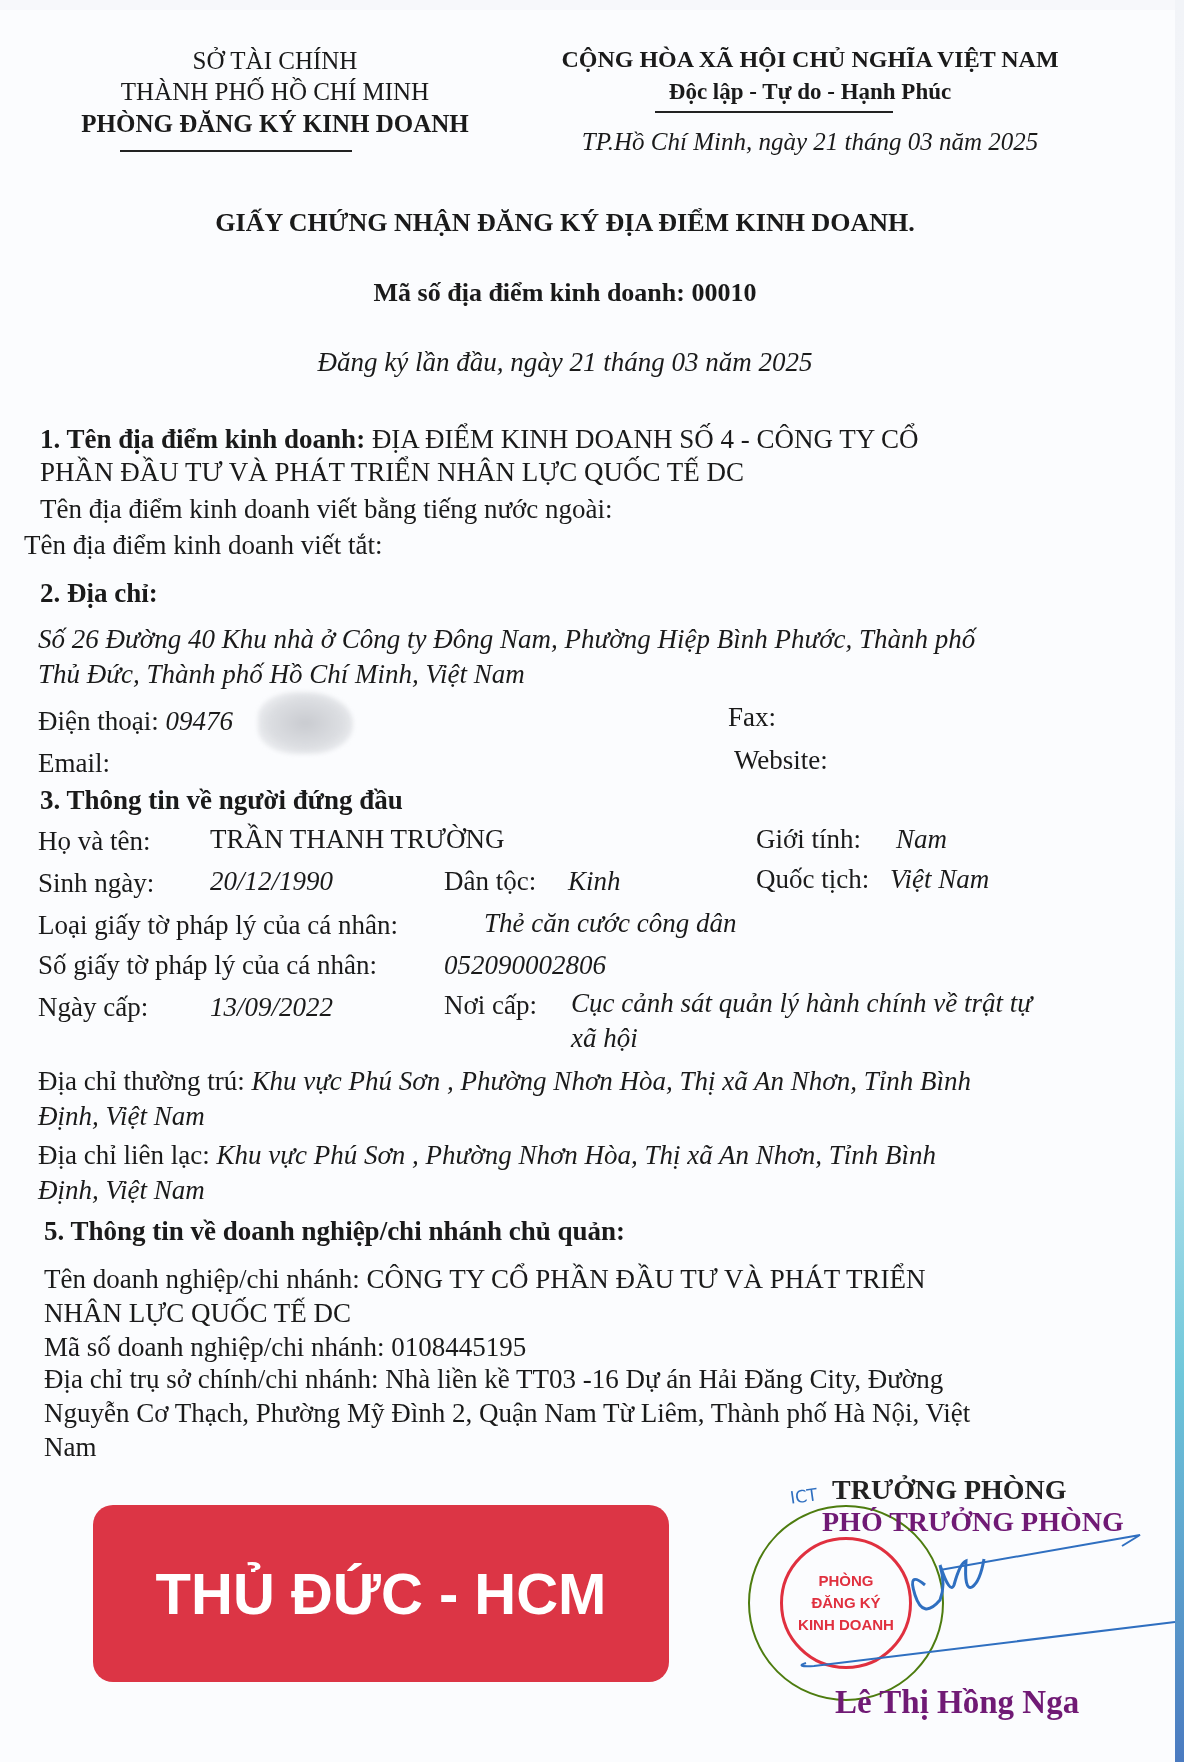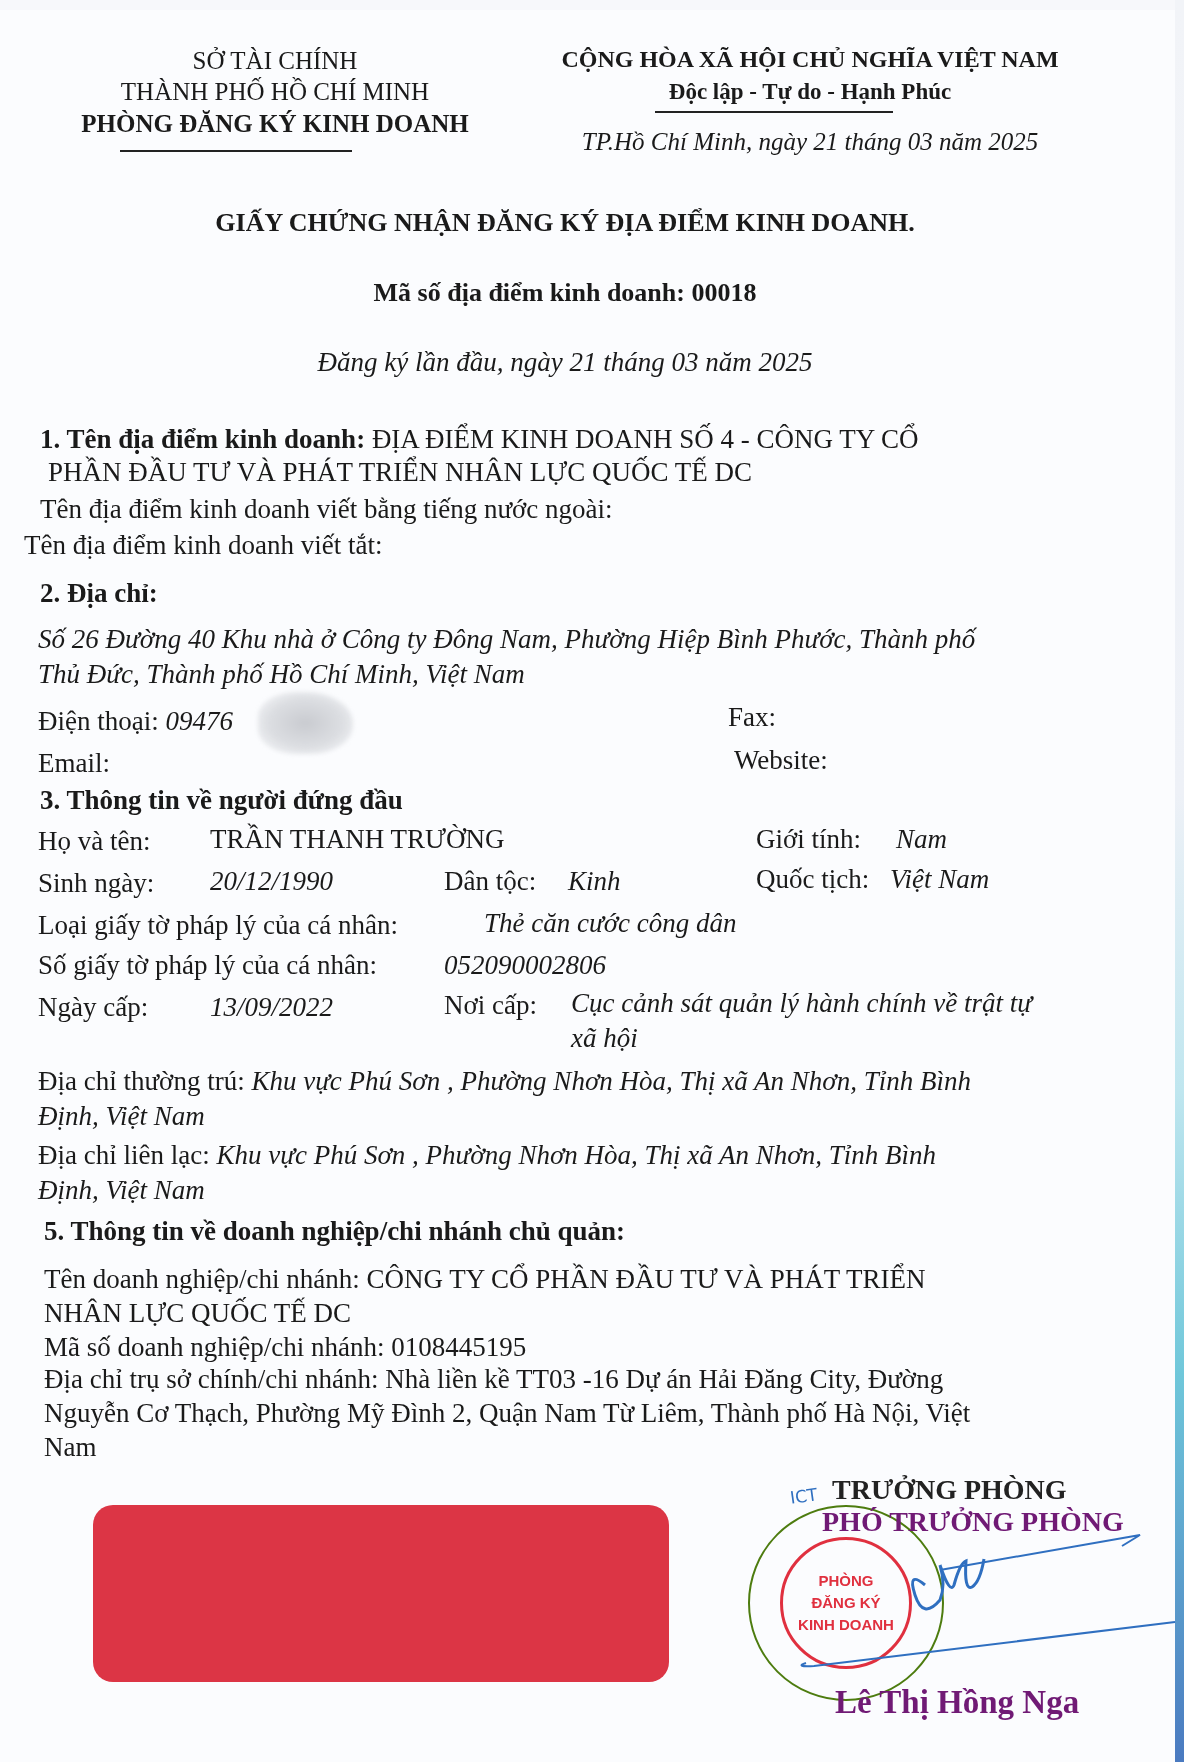--- a/index.html
+++ b/index.html
@@ -62,27 +62,27 @@
 <div class="abs hdr c" style="left:60px; width:430px; top:76px;">THÀNH PHỐ HỒ CHÍ MINH</div>
 <div class="abs hdr c b" style="left:60px; width:430px; top:108px;">PHÒNG ĐĂNG KÝ KINH DOANH</div>
 <div class="rule" style="left:120px; width:232px; top:150px;"></div>
 
 <div class="abs hdr c b" style="left:530px; width:560px; top:44px; font-size:24px;">CỘNG HÒA XÃ HỘI CHỦ NGHĨA VIỆT NAM</div>
 <div class="abs hdr c b" style="left:530px; width:560px; top:76px; font-size:23px;">Độc lập - Tự do - Hạnh Phúc</div>
 <div class="rule" style="left:655px; width:238px; top:111px;"></div>
 <div class="abs hdr c i" style="left:530px; width:560px; top:126px;">TP.Hồ Chí Minh, ngày 21 tháng 03 năm 2025</div>
 
 <div class="abs c b" style="left:0; width:1130px; top:208px; font-size:26px;">GIẤY CHỨNG NHẬN ĐĂNG KÝ ĐỊA ĐIỂM KINH DOANH.</div>
-<div class="abs c b" style="left:0; width:1130px; top:278px; font-size:26px;">Mã số địa điểm kinh doanh: 00018</div>
+<div class="abs c b" style="left:0; width:1130px; top:278px; font-size:26px;">Mã số địa điểm kinh doanh: 00010</div>
 <div class="abs c i" style="left:0; width:1130px; top:347px; font-size:27px;">Đăng ký lần đầu, ngày 21 tháng 03 năm 2025</div>
 
 <div class="abs t" style="left:40px; top:422px;">
   <span class="b">1. Tên địa điểm kinh doanh:</span><span> ĐỊA ĐIỂM KINH DOANH SỐ 4 - CÔNG TY CỔ</span>
 </div>
-<div class="abs t" style="left:48px; top:455px;">PHẦN ĐẦU TƯ VÀ PHÁT TRIỂN NHÂN LỰC QUỐC TẾ DC</div>
+<div class="abs t" style="left:40px; top:455px;">PHẦN ĐẦU TƯ VÀ PHÁT TRIỂN NHÂN LỰC QUỐC TẾ DC</div>
 <div class="abs t" style="left:40px; top:492px;">Tên địa điểm kinh doanh viết bằng tiếng nước ngoài:</div>
 <div class="abs t" style="left:24px; top:528px;">Tên địa điểm kinh doanh viết tắt:</div>
 
 <div class="abs t b" style="left:40px; top:576px;">2. Địa chỉ:</div>
 <div class="abs t i" style="left:38px; top:622px;">Số 26 Đường 40 Khu nhà ở Công ty Đông Nam, Phường Hiệp Bình Phước, Thành phố</div>
 <div class="abs t i" style="left:38px; top:657px;">Thủ Đức, Thành phố Hồ Chí Minh, Việt Nam</div>
 <div class="abs t" style="left:38px; top:704px;">
   <span>Điện thoại:</span>
   <span class="i">09476</span>
 </div>
@@ -128,20 +128,21 @@
 
 <div class="abs t b" style="left:44px; top:1214px;">5. Thông tin về doanh nghiệp/chi nhánh chủ quản:</div>
 <div class="abs t" style="left:44px; top:1262px;">Tên doanh nghiệp/chi nhánh: CÔNG TY CỔ PHẦN ĐẦU TƯ VÀ PHÁT TRIỂN</div>
 <div class="abs t" style="left:44px; top:1296px;">NHÂN LỰC QUỐC TẾ DC</div>
 <div class="abs t" style="left:44px; top:1330px;">Mã số doanh nghiệp/chi nhánh: 0108445195</div>
 <div class="abs t" style="left:44px; top:1362px;">Địa chỉ trụ sở chính/chi nhánh: Nhà liền kề TT03 -16 Dự án Hải Đăng City, Đường</div>
 <div class="abs t" style="left:44px; top:1396px;">Nguyễn Cơ Thạch, Phường Mỹ Đình 2, Quận Nam Từ Liêm, Thành phố Hà Nội, Việt</div>
 <div class="abs t" style="left:44px; top:1430px;">Nam</div>
 
 <div class="banner">
+  <div>THỦ ĐỨC - HCM</div>
 </div>
 
 <div class="abs" style="left:790px; top:1486px; font-family:'DejaVu Sans',sans-serif; font-size:17px; color:#2f6fc0; transform:rotate(-8deg);">ICT</div>
 <div class="abs b" style="left:832px; top:1474px; font-size:28px; color:#222;">TRƯỞNG PHÒNG</div>
 
 <div class="stamp">
   <div class="stamp-inner">
     <div>PHÒNG</div>
     <div>ĐĂNG KÝ</div>
     <div>KINH DOANH</div>

